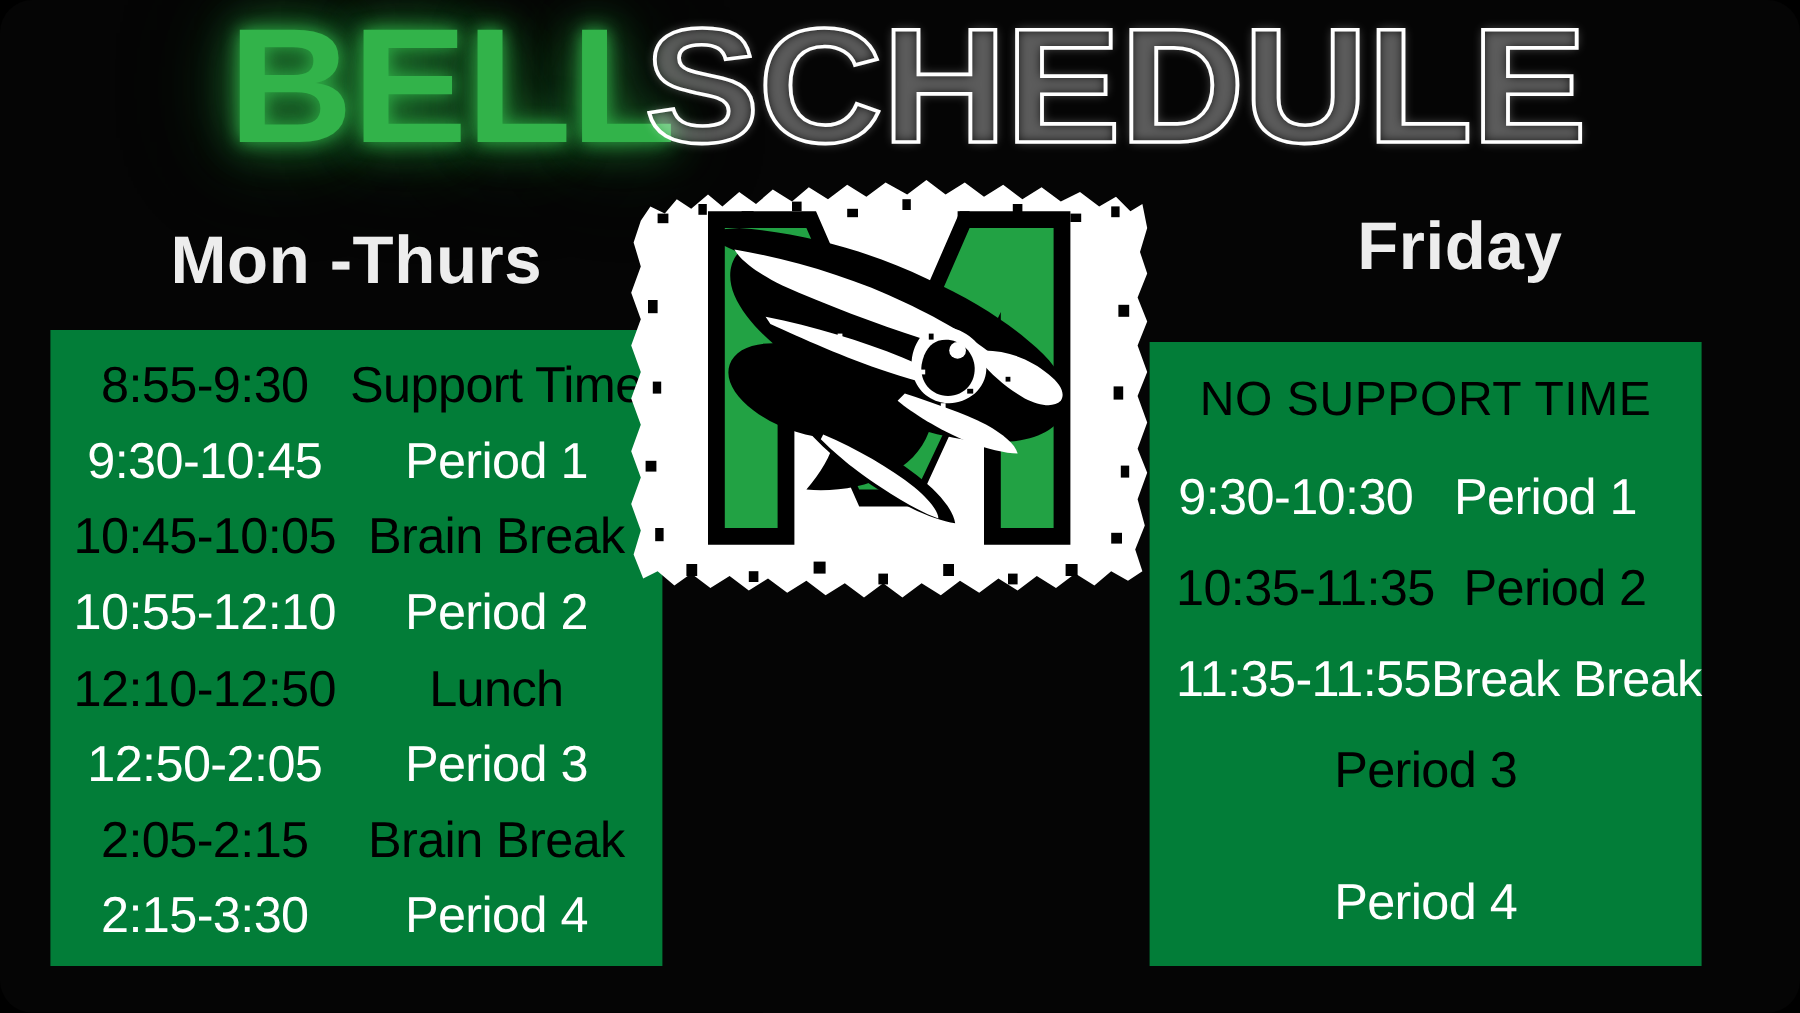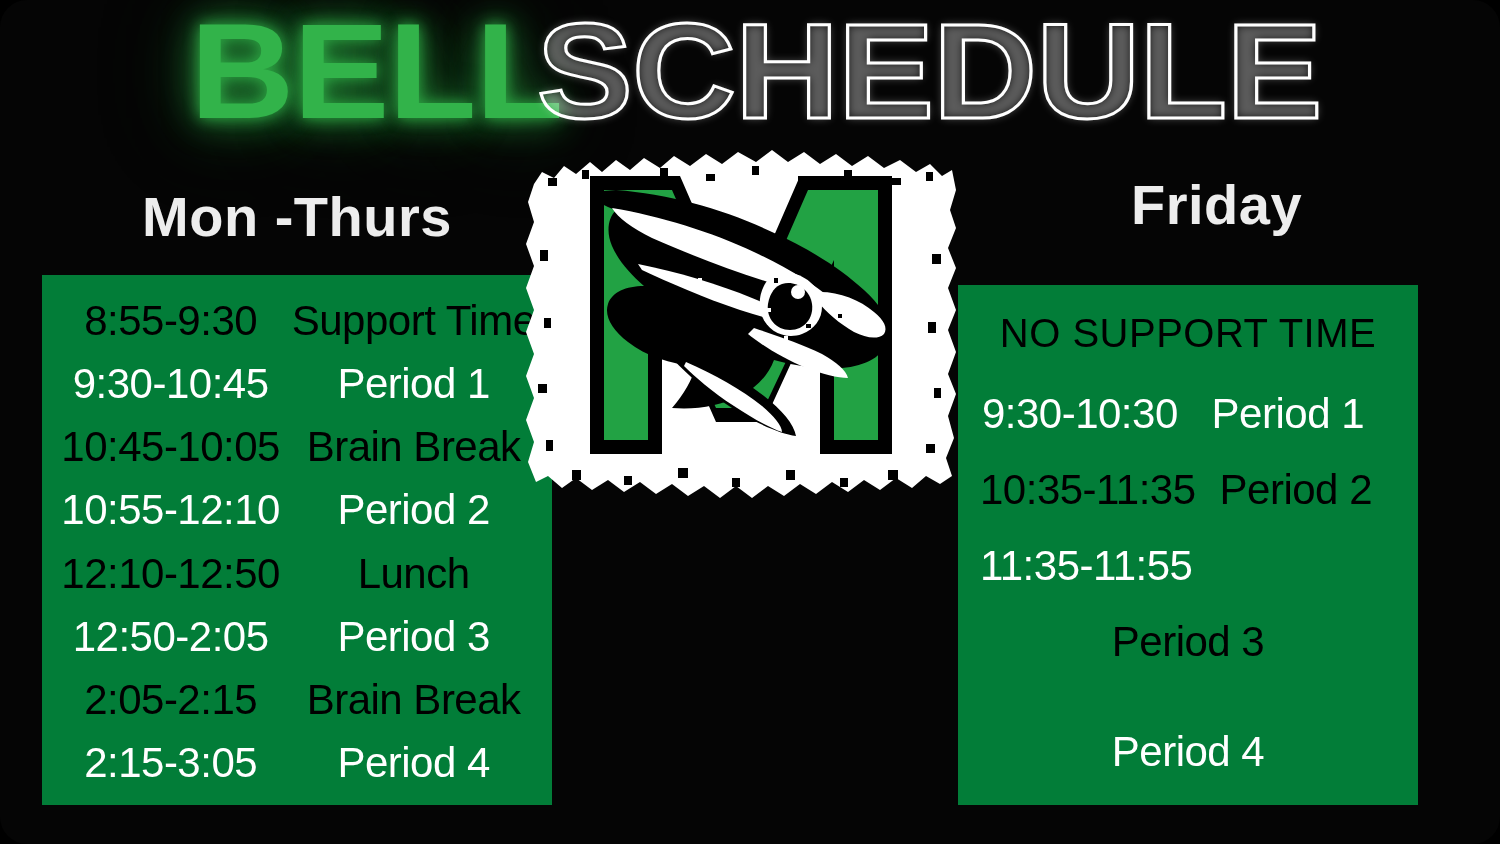--- a/index.html
+++ b/index.html
@@ -170,21 +170,21 @@
     </div>
     <div class="sched-row">
       <span class="sched-time txt-light">12:50-2:05</span>
       <span class="sched-label txt-light">Period 3</span>
     </div>
     <div class="sched-row">
       <span class="sched-time txt-dark">2:05-2:15</span>
       <span class="sched-label txt-dark">Brain Break</span>
     </div>
     <div class="sched-row">
-      <span class="sched-time txt-light">2:15-3:05</span>
+      <span class="sched-time txt-light">2:15-3:30</span>
       <span class="sched-label txt-light">Period 4</span>
     </div>
 
   </div>
 
   <div class="panel" id="panel-friday">
 
     <div class="sched-row notice-row">
       <span class="notice-text txt-dark">NO SUPPORT TIME</span>
     </div>
@@ -192,20 +192,21 @@
     <div class="sched-row">
       <span class="sched-time txt-light">9:30-10:30</span>
       <span class="sched-label txt-light">Period 1</span>
     </div>
     <div class="sched-row">
       <span class="sched-time txt-dark">10:35-11:35</span>
       <span class="sched-label txt-dark">Period 2</span>
     </div>
     <div class="sched-row">
       <span class="sched-time txt-light">11:35-11:55</span>
+      <span class="sched-label txt-light">Break Break</span>
     </div>
     <div class="sched-row">
       <span class="sched-label txt-dark">Period 3</span>
     </div>
     <div class="sched-row row-gap-extra">
       <span class="sched-label txt-light">Period 4</span>
     </div>
 
   </div>
 

